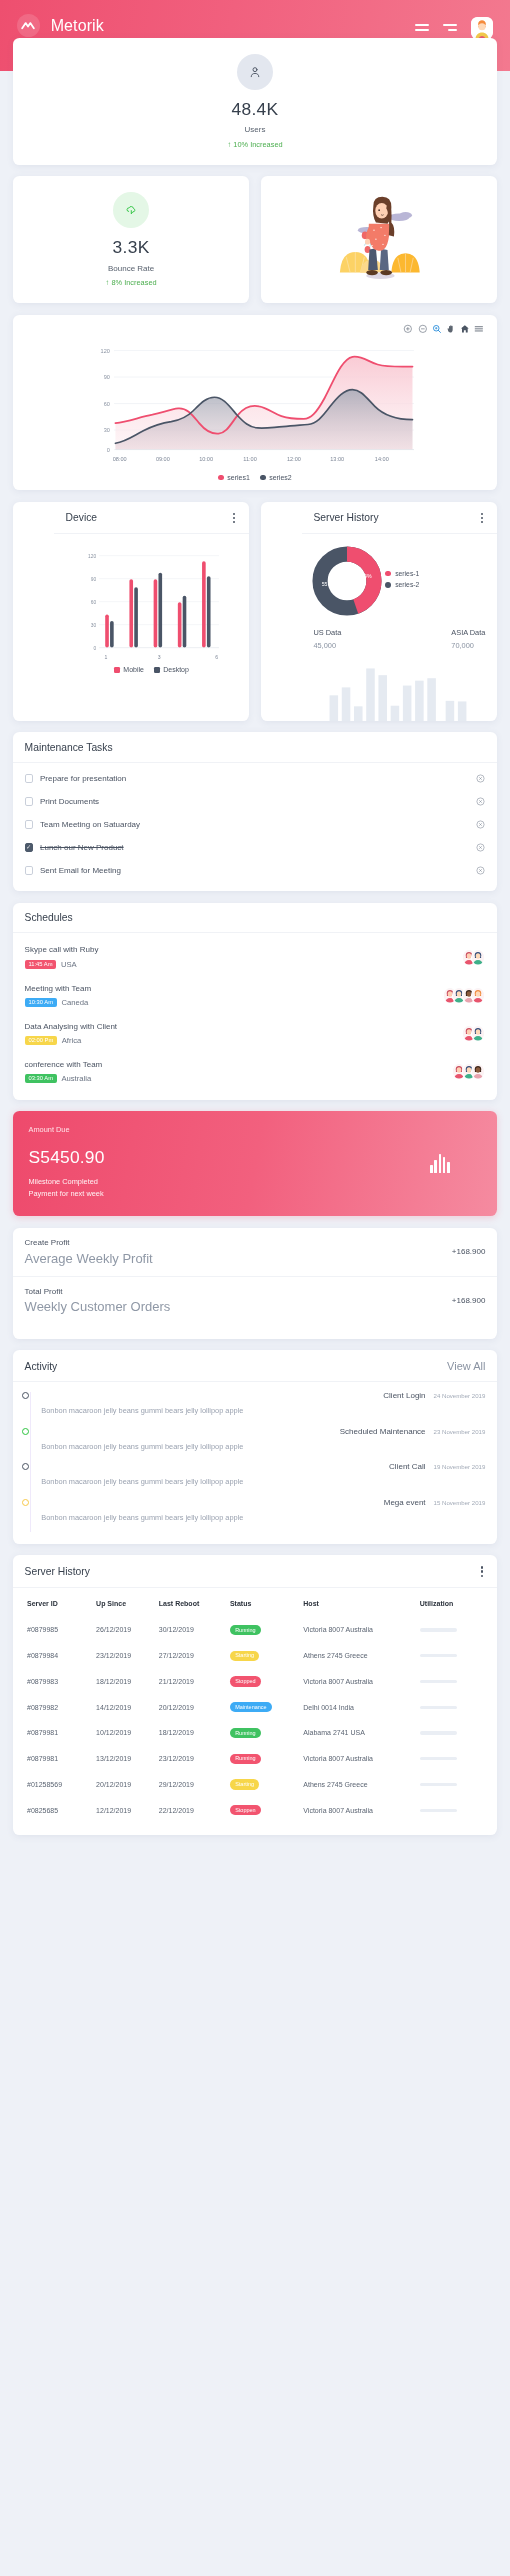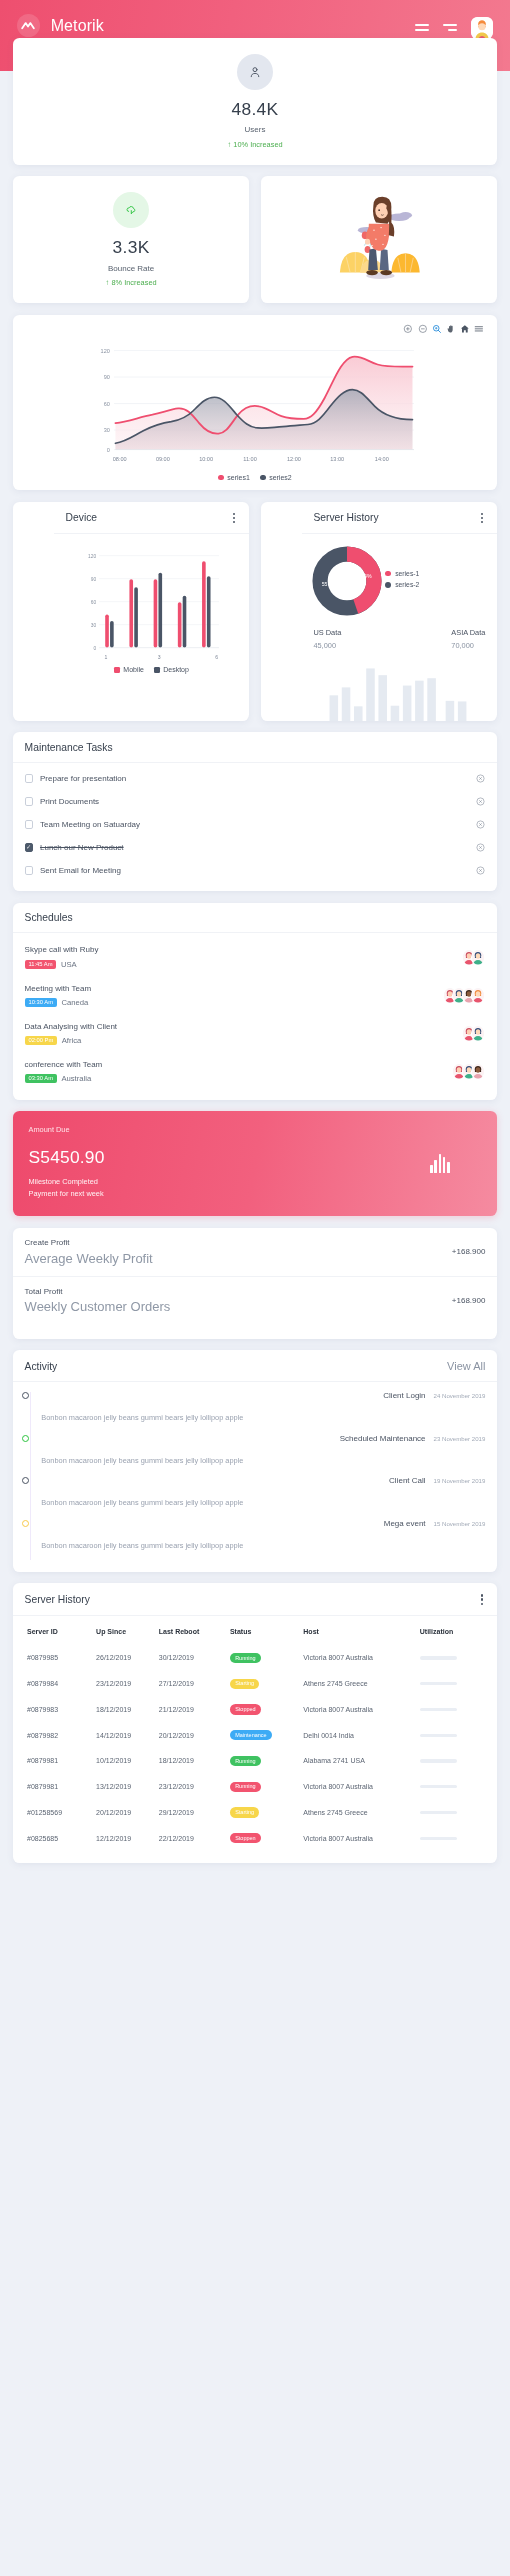--- a/index.html
+++ b/index.html
@@ -166,21 +166,21 @@
     position: absolute; left: 16.7px; top: 10.3px; bottom: 11.6px; width: 1.3px; background: #efe9fb;
   }
   .act { position: relative; padding: 0 0 11.6px 16.7px; }
   .act-dot {
     position: absolute; left: -2.6px; top: 1.3px; width: 7px; height: 7px;
     border-radius: 50%; border: 1.4px solid #4a5362; background: #fff;
   }
   .act-head { display: flex; justify-content: flex-end; align-items: baseline; gap: 8px; }
   .act-title { font-size: 8px; color: #4a5362; }
   .act-date { font-size: 6.1px; color: #a3abb8; }
-  .act-desc { font-size: 7.4px; color: #9aa2b0; margin-top: 13px; }
+  .act-desc { font-size: 7.4px; color: #9aa2b0; margin-top: 6px; }
 
   
   .tbl { width: 100%; border-collapse: collapse; }
   .tbl th {
     text-align: left; font-size: 7px; color: #2b323c; font-weight: bold;
     padding: 11.6px 2.6px 10.3px; white-space: nowrap;
   }
   .tbl td { font-size: 7px; color: #5b6472; padding: 7.7px 2.6px; white-space: nowrap; }
   .tbl th:first-child, .tbl td:first-child { padding-left: 14px; }
   .tbl th:last-child, .tbl td:last-child { padding-right: 11.6px; }

